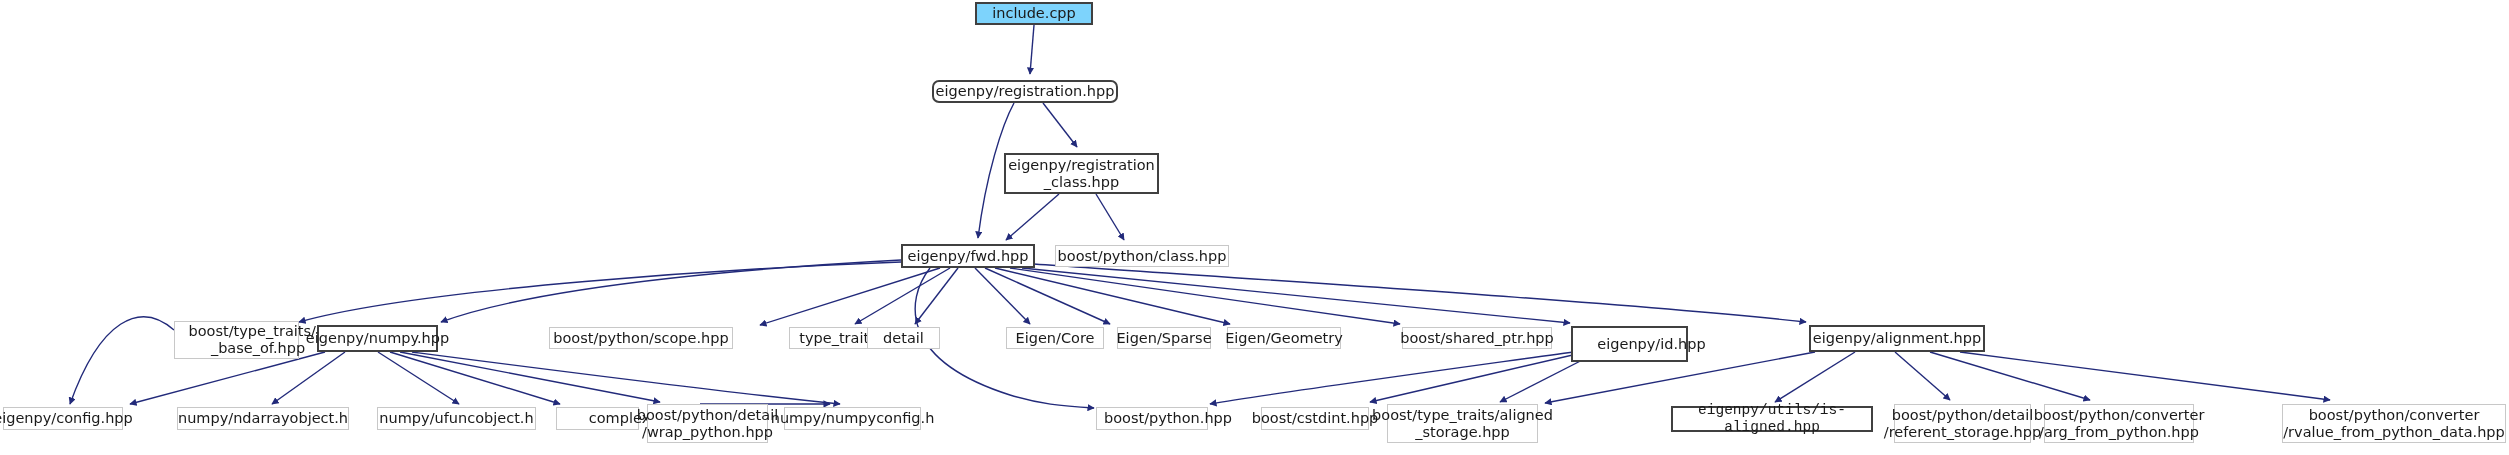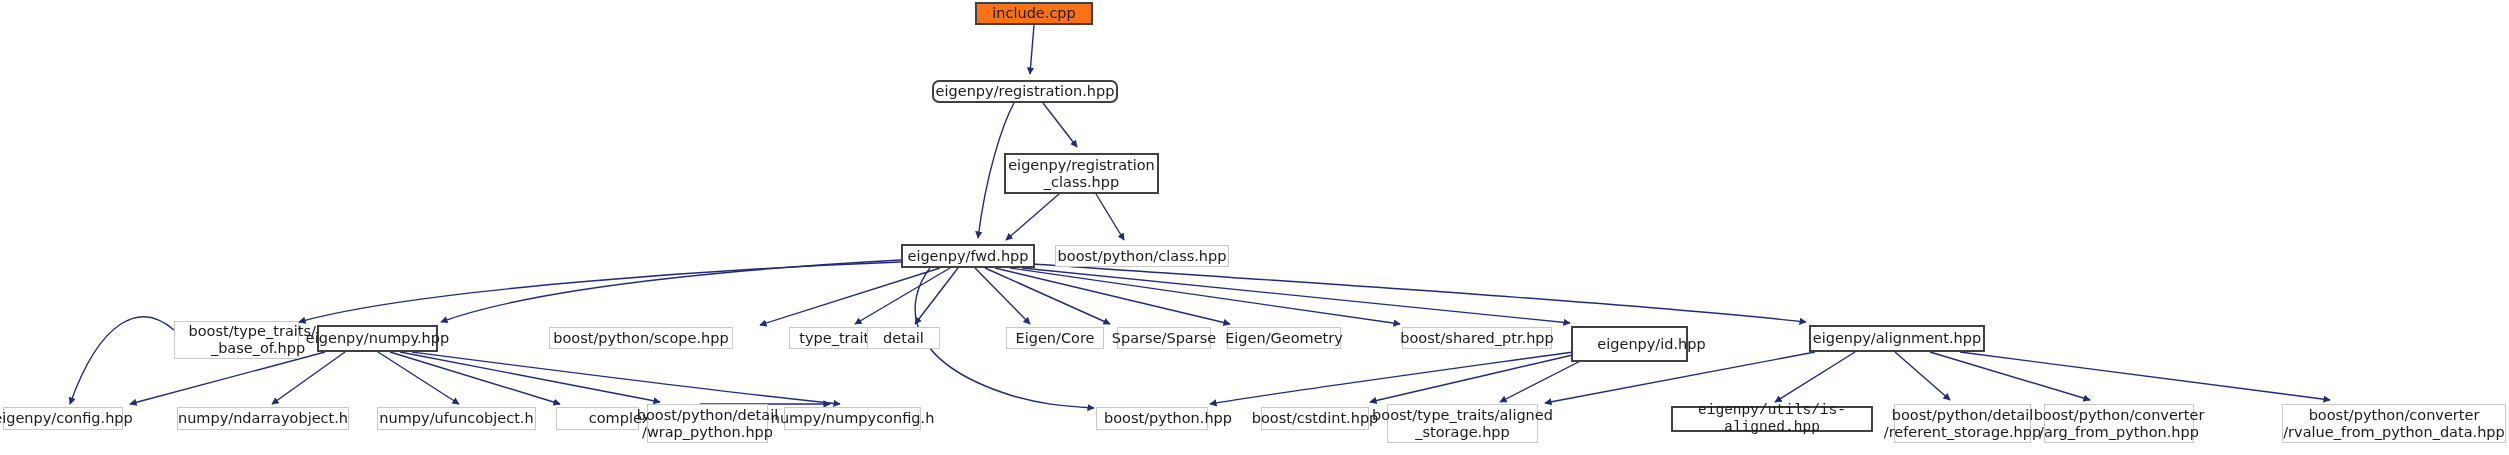--- a/index.html
+++ b/index.html
@@ -3,21 +3,21 @@
 <meta charset="utf-8">
 <style>
   html,body{margin:0;padding:0;background:#ffffff;}
   #graph-root{position:relative;width:2509px;height:455px;background:#ffffff;
     font-family:"DejaVu Sans","Liberation Sans",sans-serif;overflow:hidden;}
   svg.edge-layer{position:absolute;left:0;top:0;width:2509px;height:455px;}
   .node{position:absolute;box-sizing:border-box;display:flex;align-items:center;
     justify-content:center;text-align:center;background:#ffffff;border:1px solid #c8c8c8;
     color:#1a1a1a;font-size:14.5px;line-height:17px;white-space:pre-line;padding:0 4px;}
   .node.bold{border:2px solid #404040;}
-  .node.root{background:#f97316;border:2px solid #404040;}
+  .node.root{background:#7dd3fc;border:2px solid #404040;}
 </style>
 </head>
 <body>
 
 <div id="graph-root">
   <svg class="edge-layer" viewBox="0 0 2509 455" xmlns="http://www.w3.org/2000/svg">
     <defs>
       <marker id="arrow" viewBox="0 0 10 10" refX="9" refY="5" markerWidth="5.2" markerHeight="5.2" orient="auto-start-reverse">
         <path d="M 0 0 L 10 5 L 0 10 z" fill="#222a7a"></path>
       </marker>
@@ -65,21 +65,21 @@
 _class.hpp</div>
       <div class="node bold" style="left: 901px; top: 244px; width: 134px; height: 24px;">eigenpy/fwd.hpp</div>
       <div class="node" style="left: 1055px; top: 245px; width: 174px; height: 22px;">boost/python/class.hpp</div>
       <div class="node" style="left: 174px; top: 321px; width: 125px; height: 38px; padding-left: 47px;">boost/type_traits/is
 _base_of.hpp</div>
       <div class="node bold" style="left: 317px; top: 325px; width: 121px; height: 27px;">eigenpy/numpy.hpp</div>
       <div class="node" style="left: 549px; top: 327px; width: 184px; height: 22px;">boost/python/scope.hpp</div>
       <div class="node" style="left: 789px; top: 327px; width: 98px; height: 22px;">type_traits</div>
       <div class="node" style="left: 867px; top: 327px; width: 73px; height: 22px;">detail</div>
       <div class="node" style="left: 1006px; top: 327px; width: 98px; height: 22px;">Eigen/Core</div>
-      <div class="node" style="left: 1117px; top: 327px; width: 94px; height: 22px;">Sparse/Sparse</div>
+      <div class="node" style="left: 1117px; top: 327px; width: 94px; height: 22px;">Eigen/Sparse</div>
       <div class="node" style="left: 1227px; top: 327px; width: 114px; height: 22px;">Eigen/Geometry</div>
       <div class="node" style="left: 1402px; top: 327px; width: 150px; height: 22px;">boost/shared_ptr.hpp</div>
       <div class="node bold" style="left: 1571px; top: 326px; width: 117px; height: 36px; padding-left: 48px;">eigenpy/id.hpp</div>
       <div class="node bold" style="left: 1809px; top: 325px; width: 176px; height: 27px;">eigenpy/alignment.hpp</div>
       <div class="node" style="left: 3px; top: 407px; width: 120px; height: 23px;">eigenpy/config.hpp</div>
       <div class="node" style="left: 177px; top: 407px; width: 172px; height: 23px;">numpy/ndarrayobject.h</div>
       <div class="node" style="left: 377px; top: 407px; width: 159px; height: 23px;">numpy/ufuncobject.h</div>
       <div class="node" style="left: 556px; top: 407px; width: 83px; height: 23px; padding-left: 48px;">complex</div>
       <div class="node" style="left: 647px; top: 404px; width: 121px; height: 39px;">boost/python/detail
 /wrap_python.hpp</div>

